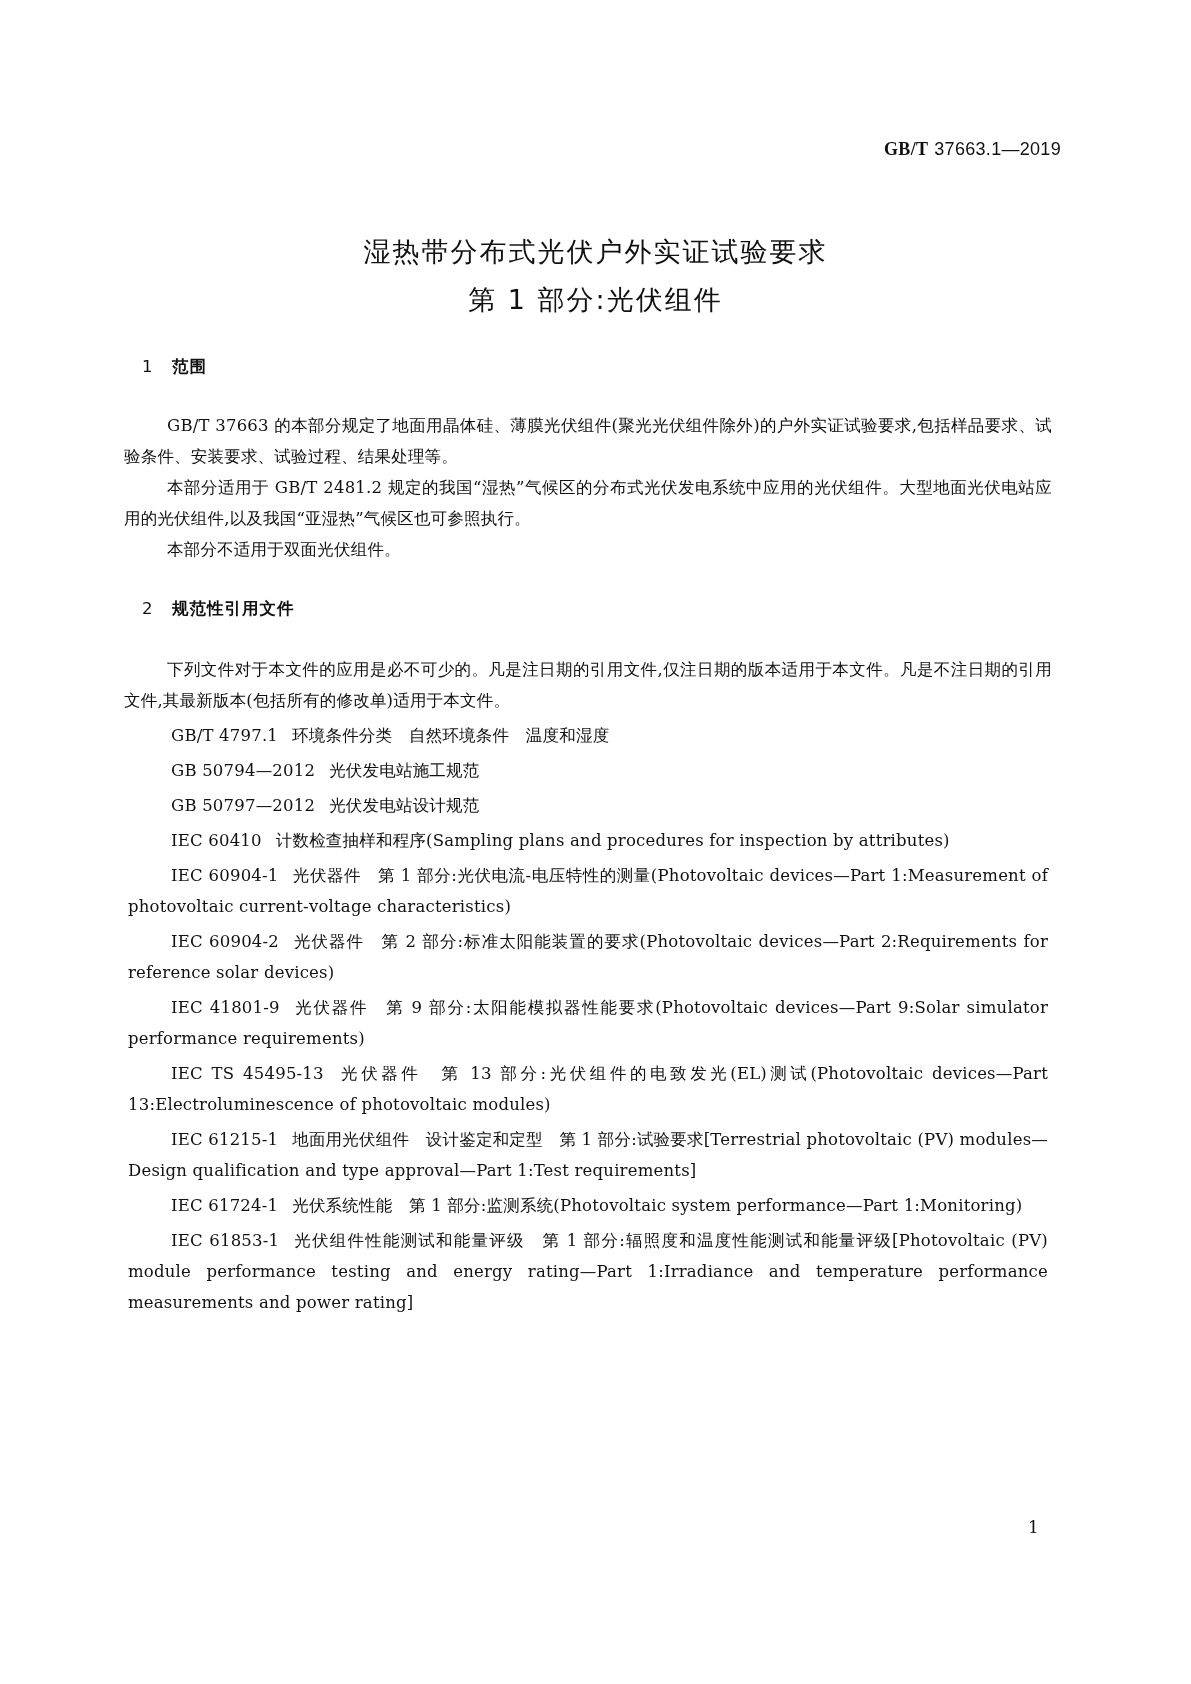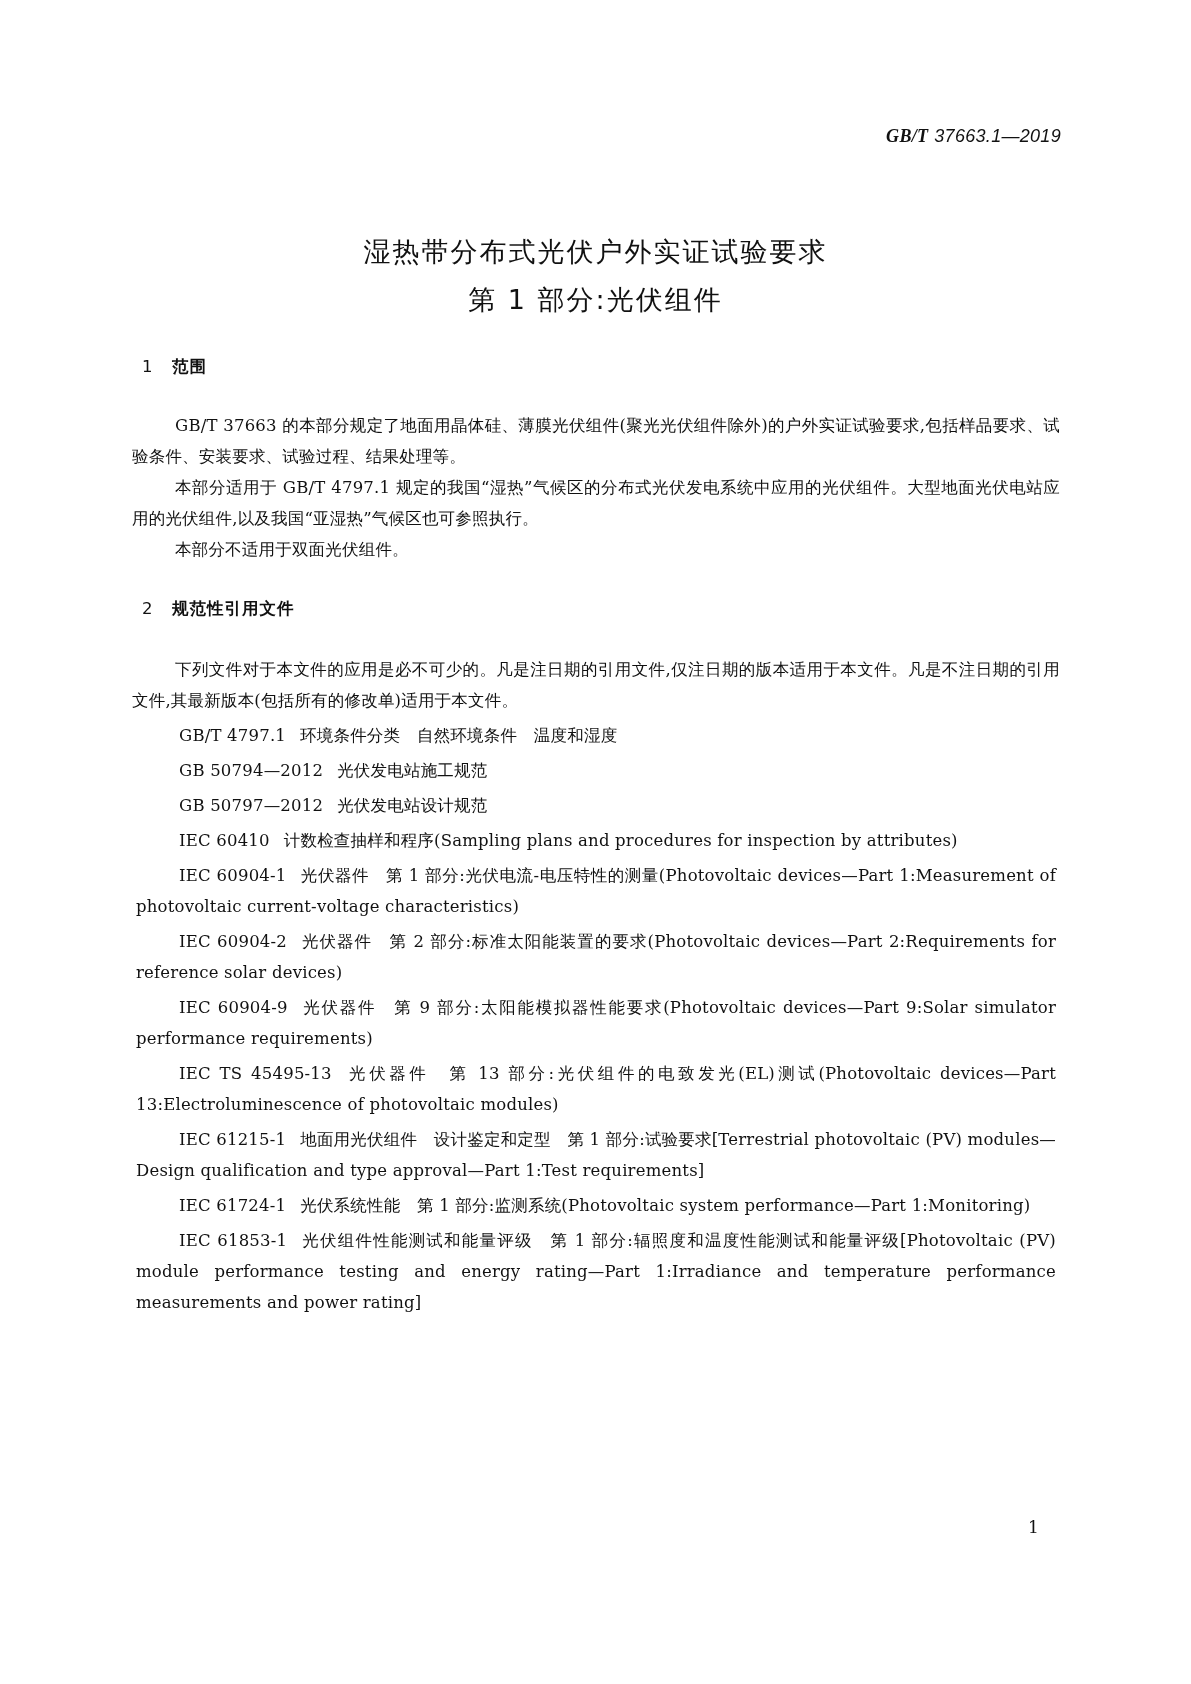--- a/index.html
+++ b/index.html
@@ -10,25 +10,24 @@
     body {
       width: 1191px;
       height: 1684px;
       position: relative;
       overflow: hidden;
       color: #111111;
       font-family: "DejaVu Serif", "Liberation Serif", serif;
     }
     .std-code {
       position: absolute;
-      top: 126px;
+      top: 139px;
       right: 130px;
       font-size: 17px;
       letter-spacing: 0.3px;
-      font-style: italic;
     }
     .std-code .prefix {
       font-weight: bold;
       font-family: "Liberation Serif", "DejaVu Serif", serif;
       font-size: 18px;
     }
     .std-code .num {
       font-family: "Liberation Sans", "DejaVu Sans", sans-serif;
       font-size: 18px;
       margin-left: 6px;
@@ -52,21 +51,21 @@
       font-weight: bold;
       letter-spacing: 1px;
     }
     .section-heading .sec-num {
       display: inline-block;
       width: 30px;
       font-weight: normal;
     }
     .para-block {
       position: absolute;
-      left: 132px;
+      left: 124px;
       width: 928px;
       font-size: 16.5px;
       line-height: 31px;
       text-align: justify;
       letter-spacing: 0.2px;
     }
     .para {
       text-indent: 43px;
       margin: 0;
     }
@@ -95,37 +94,37 @@
   <div>湿热带分布式光伏户外实证试验要求</div>
   <div>第 1 部分:光伏组件</div>
 </div>
 
 <div class="section-heading" style="top:356px;">
   <span class="sec-num">1</span><span>范围</span>
 </div>
 
 <div class="para-block" style="top:410px;">
   <p class="para">GB/T 37663 的本部分规定了地面用晶体硅、薄膜光伏组件(聚光光伏组件除外)的户外实证试验要求,包括样品要求、试验条件、安装要求、试验过程、结果处理等。</p>
-  <p class="para">本部分适用于 GB/T 4797.1 规定的我国“湿热”气候区的分布式光伏发电系统中应用的光伏组件。大型地面光伏电站应用的光伏组件,以及我国“亚湿热”气候区也可参照执行。</p>
+  <p class="para">本部分适用于 GB/T 2481.2 规定的我国“湿热”气候区的分布式光伏发电系统中应用的光伏组件。大型地面光伏电站应用的光伏组件,以及我国“亚湿热”气候区也可参照执行。</p>
   <p class="para">本部分不适用于双面光伏组件。</p>
 </div>
 
 <div class="section-heading" style="top:598px;">
   <span class="sec-num">2</span><span>规范性引用文件</span>
 </div>
 
 <div class="para-block" style="top:654px;">
   <p class="para">下列文件对于本文件的应用是必不可少的。凡是注日期的引用文件,仅注日期的版本适用于本文件。凡是不注日期的引用文件,其最新版本(包括所有的修改单)适用于本文件。</p>
 
   <p class="ref-item"><span class="ref-code">GB/T 4797.1</span><span>环境条件分类　自然环境条件　温度和湿度</span></p>
   <p class="ref-item"><span class="ref-code">GB 50794—2012</span><span>光伏发电站施工规范</span></p>
   <p class="ref-item"><span class="ref-code">GB 50797—2012</span><span>光伏发电站设计规范</span></p>
   <p class="ref-item"><span class="ref-code">IEC 60410</span><span>计数检查抽样和程序(Sampling plans and procedures for inspection by attributes)</span></p>
   <p class="ref-item"><span class="ref-code">IEC 60904-1</span><span>光伏器件　第 1 部分:光伏电流-电压特性的测量(Photovoltaic devices—Part 1:Measurement of photovoltaic current-voltage characteristics)</span></p>
   <p class="ref-item"><span class="ref-code">IEC 60904-2</span><span>光伏器件　第 2 部分:标准太阳能装置的要求(Photovoltaic devices—Part 2:Requirements for reference solar devices)</span></p>
-  <p class="ref-item"><span class="ref-code">IEC 60904-9</span><span>光伏器件　第 9 部分:太阳能模拟器性能要求(Photovoltaic devices—Part 9:Solar simulator performance requirements)</span></p>
+  <p class="ref-item"><span class="ref-code">IEC 41801-9</span><span>光伏器件　第 9 部分:太阳能模拟器性能要求(Photovoltaic devices—Part 9:Solar simulator performance requirements)</span></p>
   <p class="ref-item"><span class="ref-code">IEC TS 45495-13</span><span>光伏器件　第 13 部分:光伏组件的电致发光(EL)测试(Photovoltaic devices—Part 13:Electroluminescence of photovoltaic modules)</span></p>
   <p class="ref-item"><span class="ref-code">IEC 61215-1</span><span>地面用光伏组件　设计鉴定和定型　第 1 部分:试验要求[Terrestrial photovoltaic (PV) modules—Design qualification and type approval—Part 1:Test requirements]</span></p>
   <p class="ref-item"><span class="ref-code">IEC 61724-1</span><span>光伏系统性能　第 1 部分:监测系统(Photovoltaic system performance—Part 1:Monitoring)</span></p>
   <p class="ref-item"><span class="ref-code">IEC 61853-1</span><span>光伏组件性能测试和能量评级　第 1 部分:辐照度和温度性能测试和能量评级[Photovoltaic (PV) module performance testing and energy rating—Part 1:Irradiance and temperature performance measurements and power rating]</span></p>
 </div>
 
 <div class="page-number">1</div>
 
 </body></html>

